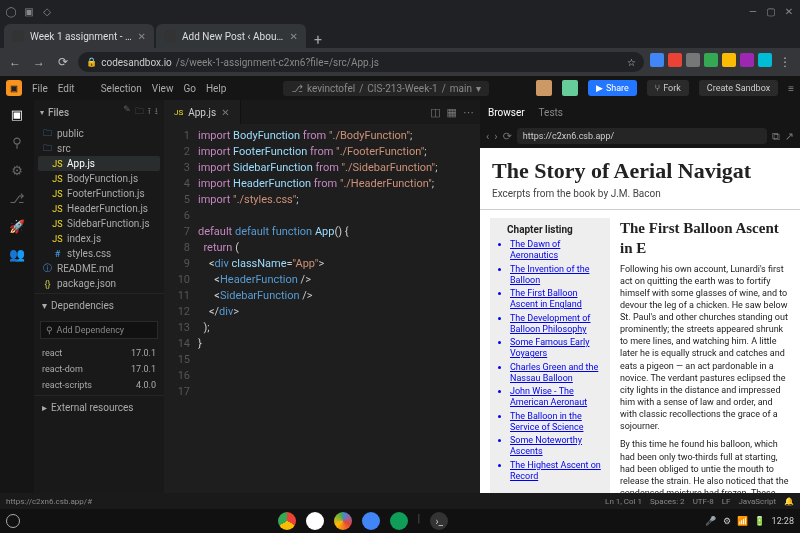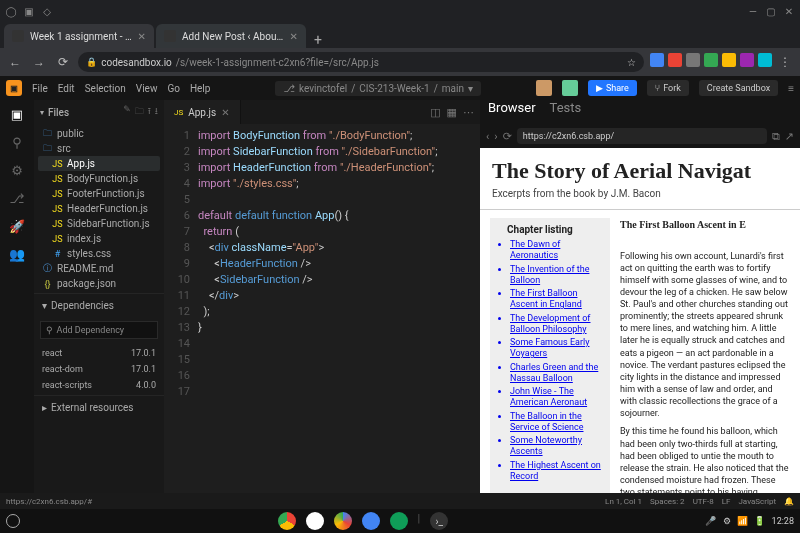--- a/index.html
+++ b/index.html
@@ -72,35 +72,35 @@
 .codelines div { height: 16px; white-space: pre; }
 .tok-kw { color: #c586c0; }
 .tok-fn { color: #9cdcfe; }
 .tok-from { color: #c586c0; }
 .tok-str { color: #ce9178; }
 .tok-def { color: #569cd6; }
 .tok-class { color: #9cdcfe; }
 .tok-tag { color: #569cd6; }
 
 .preview { width: 320px; background: #151515; display: flex; flex-direction: column; }
-.pv-tabs { height: 24px; display: flex; align-items: flex-start; padding: 0 8px; gap: 14px; font-size: 13px; color: #888; }
+.pv-tabs { height: 24px; display: flex; align-items: center; padding: 0 8px; gap: 14px; font-size: 10px; color: #888; }
 .pv-tabs .pvt.active { color: #fff; }
 .pv-addr { height: 24px; display: flex; align-items: center; padding: 0 6px; gap: 5px; }
 .pv-addr .pvnav { color: #777; font-size: 11px; }
 .pv-url { flex: 1; background: #252525; border-radius: 4px; padding: 3px 6px; font-size: 9px; color: #ccc; }
 .pv-content { flex: 1; background: #fff; color: #222; overflow: hidden; font-family: Georgia, serif; }
 .pv-h1 { font-size: 22px; font-weight: bold; padding: 10px 12px 4px; font-family: Georgia, serif; }
 .pv-sub { font-size: 10px; color: #444; padding: 0 12px 10px; border-bottom: 1px solid #ccc; }
 .pv-body { display: flex; padding: 8px 10px; gap: 10px; }
 .pv-toc { width: 120px; background: #eee; padding: 6px; flex-shrink: 0; }
 .pv-toc-title { font-size: 10px; font-weight: bold; margin-bottom: 4px; margin-left: 11px; }
 .pv-toc ul { list-style: disc; padding-left: 14px; font-size: 9px; color: #00e; }
 .pv-toc ul li { margin-bottom: 2px; text-decoration: underline; line-height: 1.25; }
 .pv-article { flex: 1; font-size: 9px; line-height: 1.35; }
-.pv-article h3 { font-size: 10px; font-weight: bold; margin-bottom: 18px; font-family: Georgia, serif; }
+.pv-article h3 { font-size: 15px; font-weight: bold; margin-bottom: 4px; font-family: Georgia, serif; }
 .pv-article p { margin-bottom: 6px; }
 
 .pv-bottombar { height: 18px; background: #191919; display: flex; align-items: center; gap: 12px; padding: 0 8px; font-size: 9px; color: #888; }
 .pv-bottombar .dot-red { width: 8px; height: 8px; border-radius: 50%; background: #d45; }
 .pv-bottombar .dot-blue { width: 8px; height: 8px; border-radius: 50%; background: #4a8; }
 
 .statusbar { position: absolute; bottom: 24px; left: 0; right: 0; height: 16px; background: #1a1a1a; display: flex; align-items: center; padding: 0 6px; font-size: 8px; color: #888; }
 .statusbar .sl { flex: 1; }
 .statusbar .sr { display: flex; gap: 8px; }
 
@@ -155,21 +155,21 @@
     <span class="ext" style="background:#34a853"></span>
     <span class="ext" style="background:#fbbc05"></span>
     <span class="ext" style="background:#9c27b0"></span>
     <span class="ext" style="background:#00bcd4"></span>
     <span class="nav-btn">⋮</span>
   </div>
 </div>
 
 <div class="csb-menubar">
   <span class="csb-logo">▣</span>
-  <span id="menu-items"><span class="mitem" style="margin-right: 10px;">File</span><span class="mitem" style="margin-right: 10px;">Edit</span><span class="mitem" style="margin-right: 10px;">Selection</span><span class="mitem" style="margin-right: 10px;">View</span><span class="mitem" style="margin-right: 10px;">Go</span><span class="mitem" style="margin-right: 10px;">Help</span></span>
+  <span id="menu-items"><span class="mitem" style="margin-right: 10px;">File</span><span class="mitem" style="margin-right: 26px;">Edit</span><span class="mitem" style="margin-right: 10px;">Selection</span><span class="mitem" style="margin-right: 10px;">View</span><span class="mitem" style="margin-right: 10px;">Go</span><span class="mitem" style="margin-right: 10px;">Help</span></span>
   <span class="spacer"></span>
   <span class="breadcrumb">
     <span>⎇</span>
     <span>kevinctofel</span> /
     <span>CIS-213-Week-1</span> /
     <span>main</span>
     <span>▾</span>
   </span>
   <span class="spacer"></span>
   <span class="avatar" style="background:#c96"></span>
@@ -303,20 +303,21 @@
           <div>11</div>
           <div>12</div>
           <div>13</div>
           <div>14</div>
           <div>15</div>
           <div>16</div>
           <div>17</div>
         </div>
       <div class="codelines" id="codelines">
           <div><span class="tok-kw">import</span> <span class="tok-fn">BodyFunction</span> <span class="tok-from">from</span> <span class="tok-str">"./BodyFunction"</span>;</div>
+          <div><span class="tok-kw">import</span> <span class="tok-fn">FooterFunction</span> <span class="tok-from">from</span> <span class="tok-str">"./FooterFunction"</span>;</div>
           <div><span class="tok-kw">import</span> <span class="tok-fn">SidebarFunction</span> <span class="tok-from">from</span> <span class="tok-str">"./SidebarFunction"</span>;</div>
           <div><span class="tok-kw">import</span> <span class="tok-fn">HeaderFunction</span> <span class="tok-from">from</span> <span class="tok-str">"./HeaderFunction"</span>;</div>
           <div><span class="tok-kw">import</span> <span class="tok-str">"./styles.css"</span>;</div>
           <div></div>
           <div><span class="tok-kw">default</span> <span class="tok-def">default</span> <span class="tok-def">function</span> <span class="tok-fn">App</span>() {</div>
           <div>  <span class="tok-kw">return</span> (</div>
           <div>    &lt;<span class="tok-tag">div</span> <span class="tok-class">className</span>=<span class="tok-str">"App"</span>&gt;</div>
           <div>      &lt;<span class="tok-tag">HeaderFunction</span> /&gt;</div>
           <div>      &lt;<span class="tok-tag">SidebarFunction</span> /&gt;</div>
           <div>    &lt;/<span class="tok-tag">div</span>&gt;</div>

